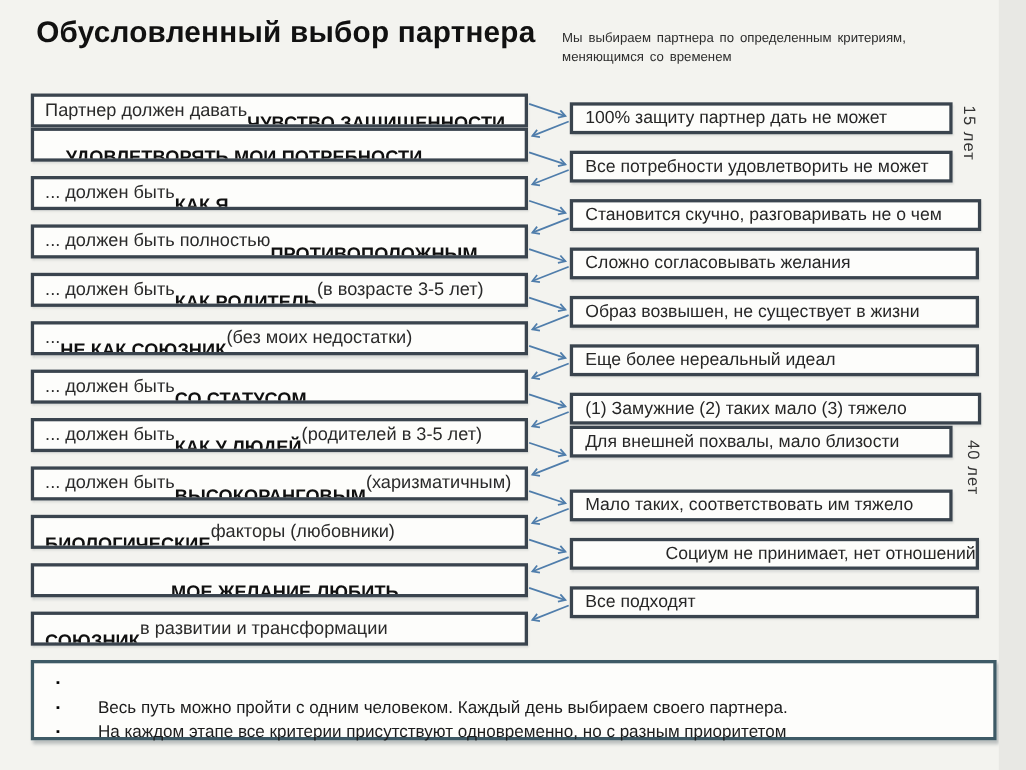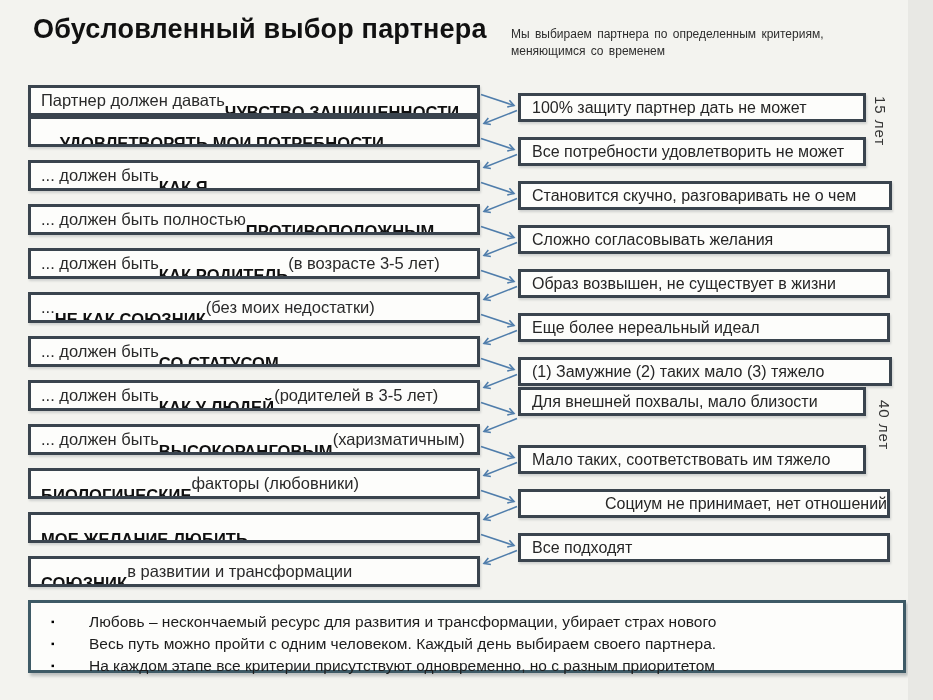--- a/index.html
+++ b/index.html
@@ -128,21 +128,21 @@
       </div>
       <div class="box criteria-box" style="top: 424px;">
         <span>... должен быть </span>
         <b>ВЫСОКОРАНГОВЫМ</b>
         <span> (харизматичным)</span>
       </div>
       <div class="box criteria-box" style="top: 468px;">
         <b>БИОЛОГИЧЕСКИЕ</b>
         <span> факторы (любовники)</span>
       </div>
-      <div class="box criteria-box" style="top: 512px;">
+      <div class="box criteria-box" style="top: 512px; justify-content: center;">
         <b>МОЕ ЖЕЛАНИЕ ЛЮБИТЬ</b>
       </div>
       <div class="box criteria-box" style="top: 556px;">
         <b>СОЮЗНИК</b>
         <span> в развитии и трансформации</span>
       </div>
     </div>
   <div id="right-column">
       <div class="box consequence-box" style="top: 93px; width: 348px;">
         <span>100% защиту партнер дать не может</span>
@@ -178,21 +178,20 @@
         <span>Все подходят</span>
       </div>
     </div>
 
   <div class="age-label" id="age-early">15 лет</div>
   <div class="age-label" id="age-late">40 лет</div>
 
   <div class="summary-box" id="summary">
       <div class="summary-row">
         <span class="bullet">▪</span>
-        <span>Любовь – нескончаемый ресурс для развития и трансформации, убирает страх нового</span>
       </div>
       <div class="summary-row">
         <span class="bullet">▪</span>
         <span>Весь путь можно пройти с одним человеком. Каждый день выбираем своего партнера.</span>
       </div>
       <div class="summary-row">
         <span class="bullet">▪</span>
         <span>На каждом этапе все критерии присутствуют одновременно, но с разным приоритетом</span>
       </div>
     </div>

